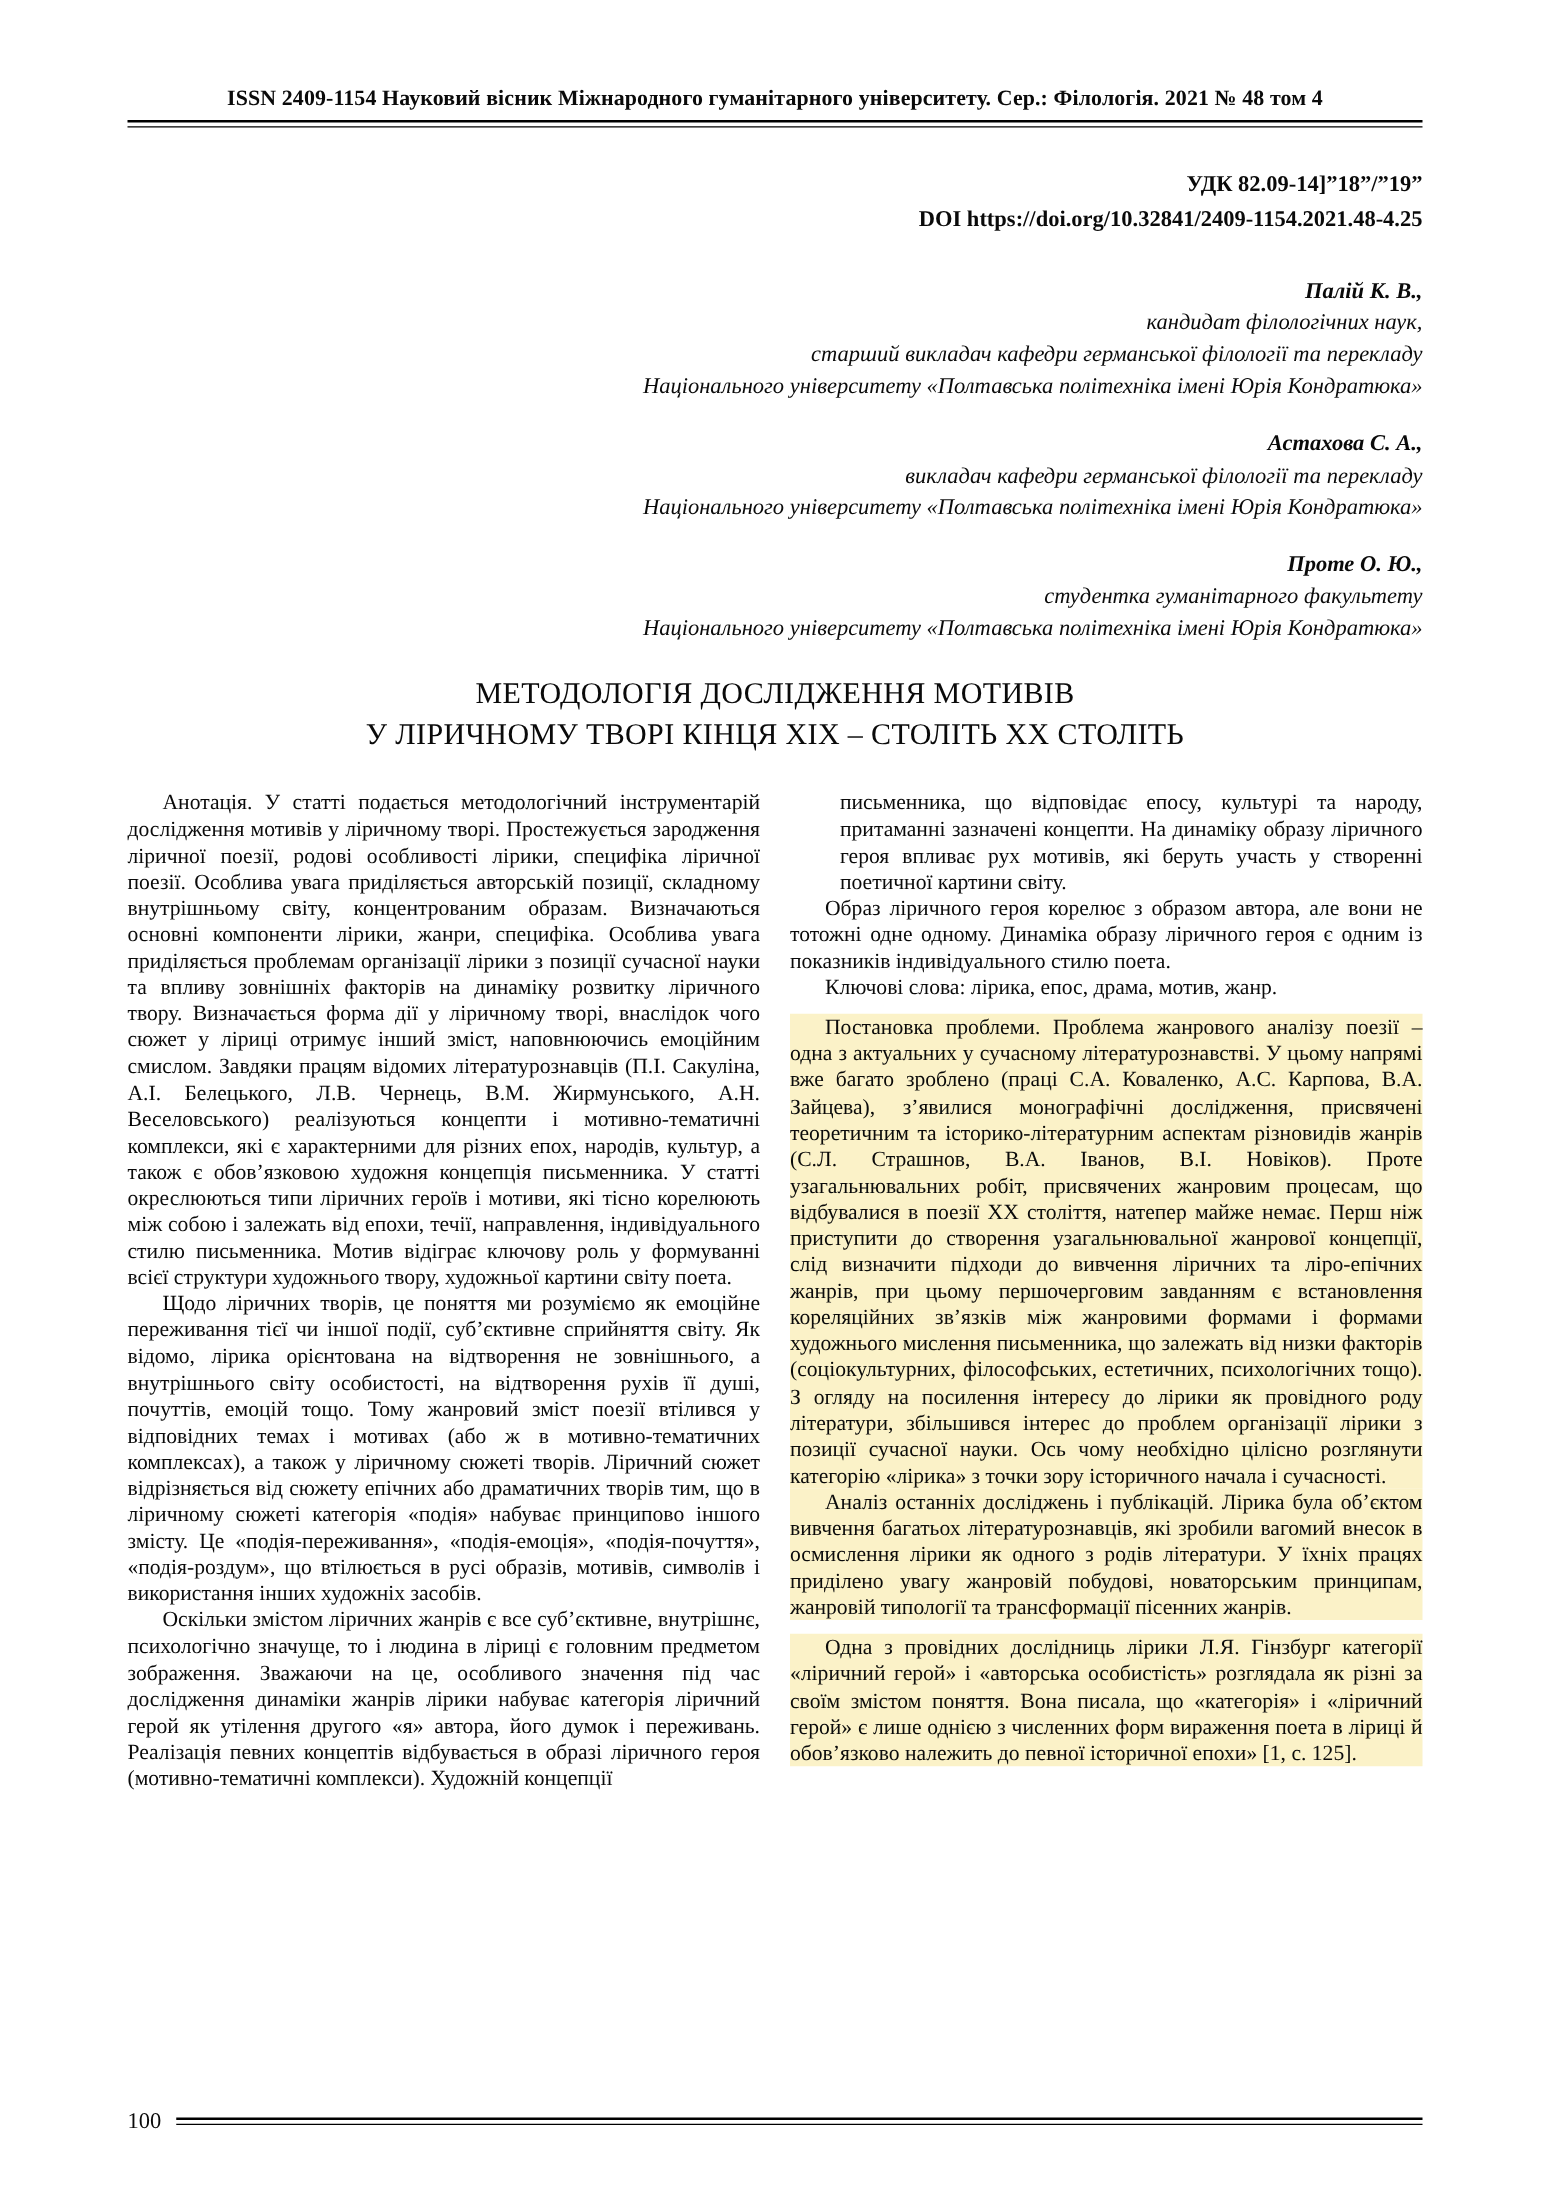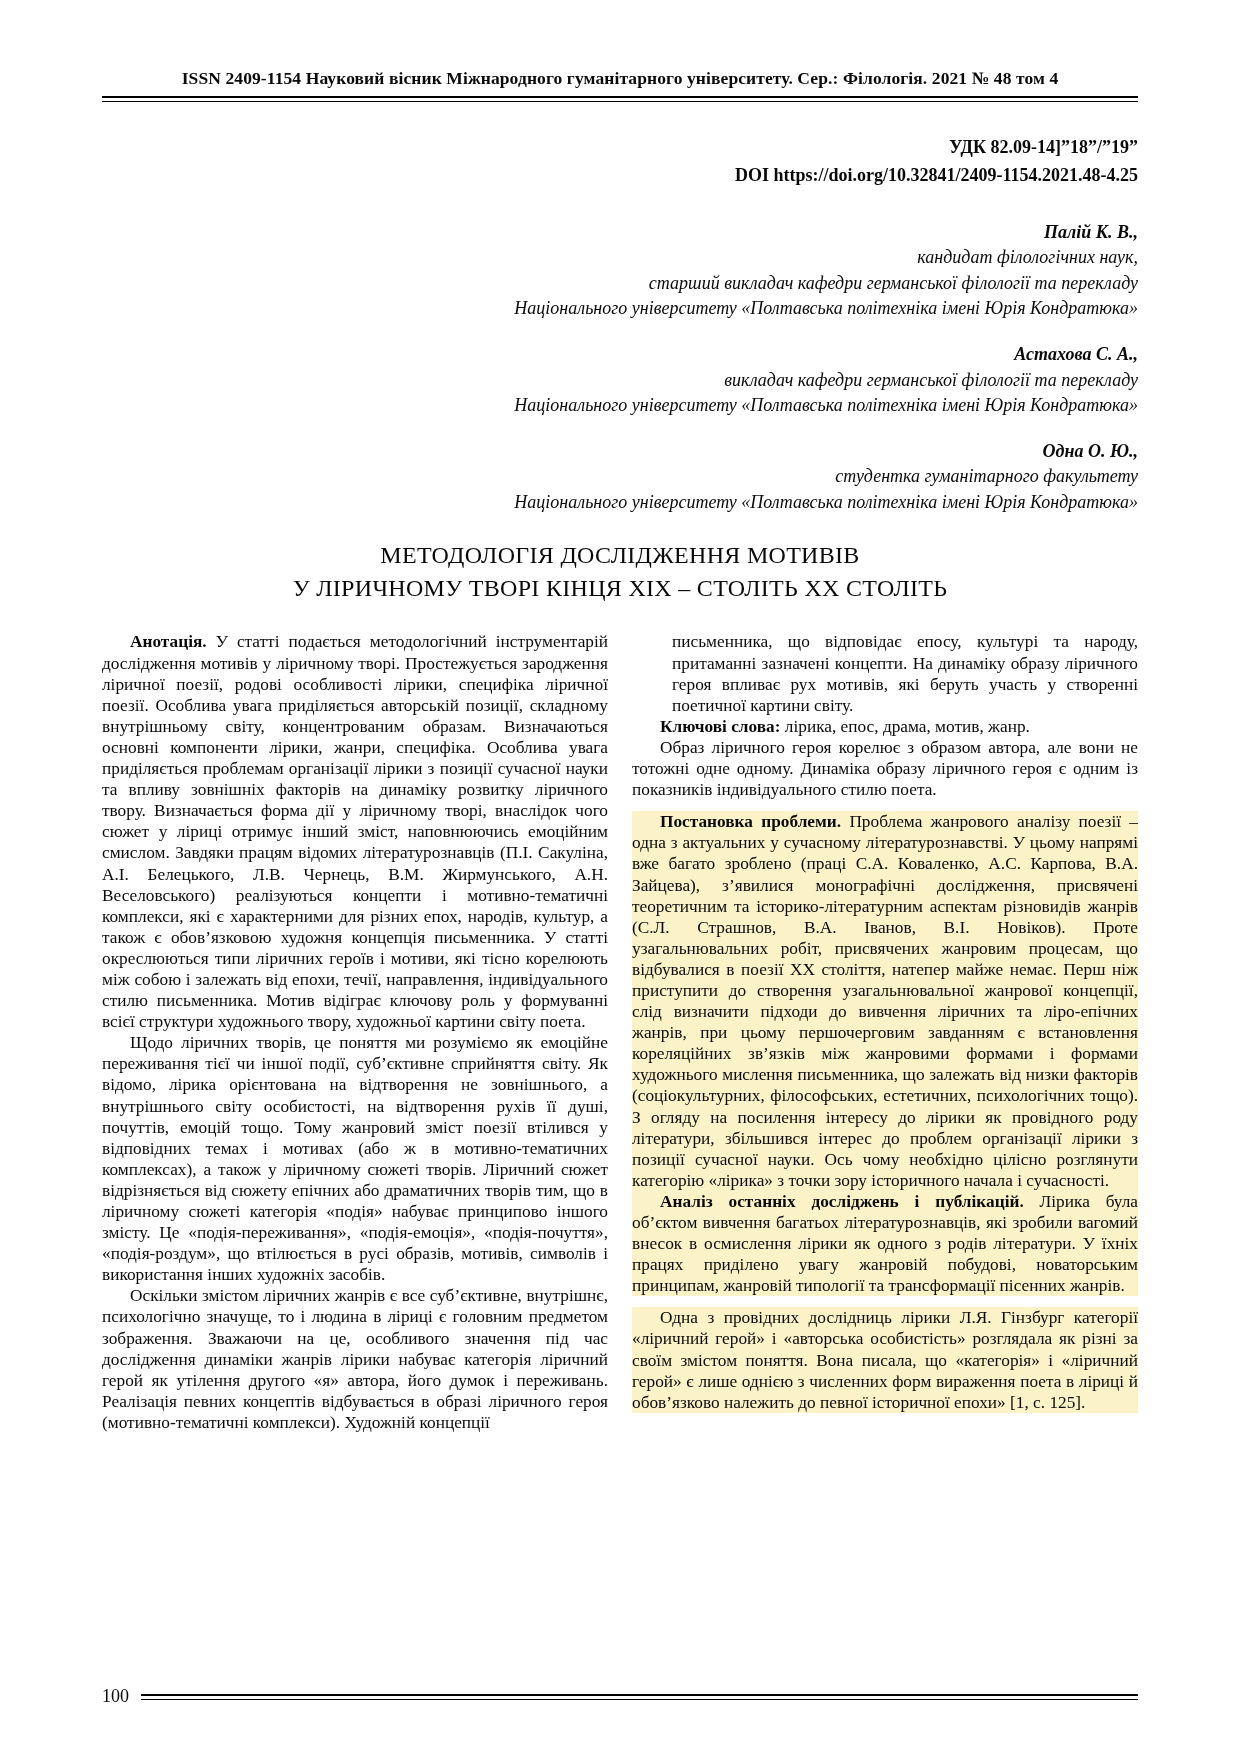--- a/index.html
+++ b/index.html
@@ -35,21 +35,21 @@
     margin-top: 24px; text-align: center;
     font-weight: normal; font-size: 24px; line-height: 1.38;
     letter-spacing: 0.3px;
   }
   .title span { display: block; }
 
   .columns { display: flex; gap: 24px; margin-top: 26px; }
   .col { flex: 1; font-size: 17.3px; line-height: 1.22; text-align: justify; }
   .para { text-indent: 28px; }
   .para.no-indent { text-indent: 0; margin-left: 40px; }
-  .lead { font-weight: bold; }
+  .lead { font-weight: normal; }
   .hl { background: var(--hl, #fbf2c8); }
   .gap { margin-top: 11px; }
 
   .footer {
     position: absolute; left: 102px; right: 102px; top: 1686px;
     display: flex; align-items: center; font-size: 18px;
   }
   .footer-rule {
     flex: 1; margin-left: 12px; height: 6px;
     border-top: 2.5px solid #000; border-bottom: 1.2px solid #000;
@@ -76,43 +76,43 @@
       <div>кандидат філологічних наук,</div>
       <div>старший викладач кафедри германської філології та перекладу</div>
       <div>Національного університету «Полтавська політехніка імені Юрія Кондратюка»</div>
     </div>
     <div class="author-block">
       <div class="author-name">Астахова С. А.,</div>
       <div>викладач кафедри германської філології та перекладу</div>
       <div>Національного університету «Полтавська політехніка імені Юрія Кондратюка»</div>
     </div>
     <div class="author-block">
-      <div class="author-name">Одна О. Ю.,</div>
+      <div class="author-name">Проте О. Ю.,</div>
       <div>студентка гуманітарного факультету</div>
       <div>Національного університету «Полтавська політехніка імені Юрія Кондратюка»</div>
     </div>
   </div>
 
   <h1 class="title">
     <span>МЕТОДОЛОГІЯ ДОСЛІДЖЕННЯ МОТИВІВ</span>
     <span>У ЛІРИЧНОМУ ТВОРІ КІНЦЯ ХІХ – СТОЛІТЬ ХХ СТОЛІТЬ</span>
   </h1>
 
   <div class="columns">
 
     <div class="col">
       <p class="para"><span class="lead">Анотація.</span> <span>У статті подається методологічний інструментарій дослідження мотивів у ліричному творі. Простежується зародження ліричної поезії, родові особливості лірики, специфіка ліричної поезії. Особлива увага приділяється авторській позиції, складному внутрішньому світу, концентрованим образам. Визначаються основні компоненти лірики, жанри, специфіка. Особлива увага приділяється проблемам організації лірики з позиції сучасної науки та впливу зовнішніх факторів на динаміку розвитку ліричного твору. Визначається форма дії у ліричному творі, внаслідок чого сюжет у ліриці отримує інший зміст, наповнюючись емоційним смислом. Завдяки працям відомих літературознавців (П.І. Сакуліна, А.І. Белецького, Л.В. Чернець, В.М. Жирмунського, А.Н. Веселовського) реалізуються концепти і мотивно-тематичні комплекси, які є характерними для різних епох, народів, культур, а також є обов’язковою художня концепція письменника. У статті окреслюються типи ліричних героїв і мотиви, які тісно корелюють між собою і залежать від епохи, течії, направлення, індивідуального стилю письменника. Мотив відіграє ключову роль у формуванні всієї структури художнього твору, художньої картини світу поета.</span></p>
       <p class="para">Щодо ліричних творів, це поняття ми розуміємо як емоційне переживання тієї чи іншої події, суб’єктивне сприйняття світу. Як відомо, лірика орієнтована на відтворення не зовнішнього, а внутрішнього світу особистості, на відтворення рухів її душі, почуттів, емоцій тощо. Тому жанровий зміст поезії втілився у відповідних темах і мотивах (або ж в мотивно-тематичних комплексах), а також у ліричному сюжеті творів. Ліричний сюжет відрізняється від сюжету епічних або драматичних творів тим, що в ліричному сюжеті категорія «подія» набуває принципово іншого змісту. Це «подія-переживання», «подія-емоція», «подія-почуття», «подія-роздум», що втілюється в русі образів, мотивів, символів і використання інших художніх засобів.</p>
       <p class="para">Оскільки змістом ліричних жанрів є все суб’єктивне, внутрішнє, психологічно значуще, то і людина в ліриці є головним предметом зображення. Зважаючи на це, особливого значення під час дослідження динаміки жанрів лірики набуває категорія ліричний герой як утілення другого «я» автора, його думок і переживань. Реалізація певних концептів відбувається в образі ліричного героя (мотивно-тематичні комплекси). Художній концепції</p>
     </div>
 
     <div class="col">
       <p class="para no-indent">письменника, що відповідає епосу, культурі та народу, притаманні зазначені концепти. На динаміку образу ліричного героя впливає рух мотивів, які беруть участь у створенні поетичної картини світу.</p>
+      <p class="para">Образ ліричного героя корелює з образом автора, але вони не тотожні одне одному. Динаміка образу ліричного героя є одним із показників індивідуального стилю поета.</p>
       <p class="para"><span class="lead">Ключові слова:</span> <span>лірика, епос, драма, мотив, жанр.</span></p>
-      <p class="para">Образ ліричного героя корелює з образом автора, але вони не тотожні одне одному. Динаміка образу ліричного героя є одним із показників індивідуального стилю поета.</p>
       <p class="para hl gap"><span class="lead">Постановка проблеми.</span> <span>Проблема жанрового аналізу поезії – одна з актуальних у сучасному літературознавстві. У цьому напрямі вже багато зроблено (праці С.А. Коваленко, А.С. Карпова, В.А. Зайцева), з’явилися монографічні дослідження, присвячені теоретичним та історико-літературним аспектам різновидів жанрів (С.Л. Страшнов, В.А. Іванов, В.І. Новіков). Проте узагальнювальних робіт, присвячених жанровим процесам, що відбувалися в поезії ХХ століття, натепер майже немає. Перш ніж приступити до створення узагальнювальної жанрової концепції, слід визначити підходи до вивчення ліричних та ліро-епічних жанрів, при цьому першочерговим завданням є встановлення кореляційних зв’язків між жанровими формами і формами художнього мислення письменника, що залежать від низки факторів (соціокультурних, філософських, естетичних, психологічних тощо). З огляду на посилення інтересу до лірики як провідного роду літератури, збільшився інтерес до проблем організації лірики з позиції сучасної науки. Ось чому необхідно цілісно розглянути категорію «лірика» з точки зору історичного начала і сучасності.</span></p>
       <p class="para hl"><span class="lead">Аналіз останніх досліджень і публікацій.</span> <span>Лірика була об’єктом вивчення багатьох літературознавців, які зробили вагомий внесок в осмислення лірики як одного з родів літератури. У їхніх працях приділено увагу жанровій побудові, новаторським принципам, жанровій типології та трансформації пісенних жанрів.</span></p>
       <p class="para hl gap">Одна з провідних дослідниць лірики Л.Я. Гінзбург категорії «ліричний герой» і «авторська особистість» розглядала як різні за своїм змістом поняття. Вона писала, що «категорія» і «ліричний герой» є лише однією з численних форм вираження поета в ліриці й обов’язково належить до певної історичної епохи» [1, с. 125].</p>
     </div>
 
   </div>
 
   <div class="footer">
     <span>100</span>
     <span class="footer-rule"></span>

